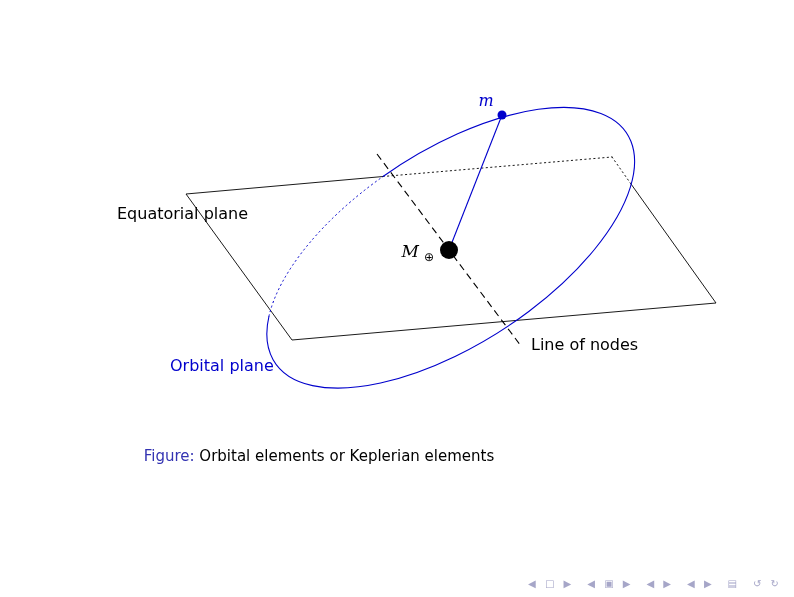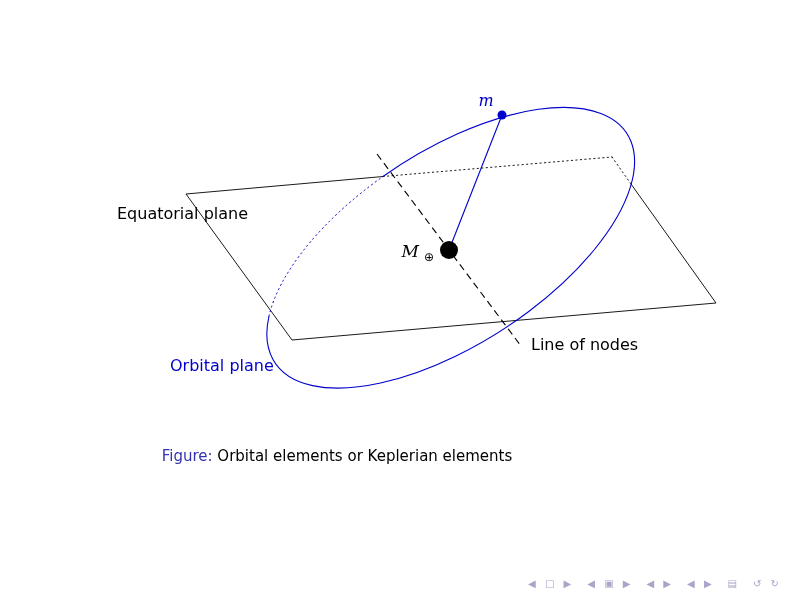--- a/index.html
+++ b/index.html
@@ -5,21 +5,21 @@
   html,body{margin:0;padding:0;}
   body{
     width:794px;height:597px;position:relative;overflow:hidden;
     background:#ffffff;
     font-family:"DejaVu Sans", sans-serif;
   }
   .slide{position:absolute;inset:0;}
   svg{position:absolute;top:0;left:0;}
   .caption{
     position:absolute;top:447px;left:0;width:638px;
-    text-align:center;font-size:15px;color:#000;padding-left:18px;
+    text-align:center;font-size:15px;color:#000;
   }
   .caption .fig-label{color:#3333b2;}
   .navbar{
     position:absolute;right:12px;bottom:8px;
     display:flex;gap:13px;
     font-size:10px;color:#a6a6c8;line-height:1;
     user-select:none;
   }
   .navbar span{letter-spacing:3px;cursor:pointer;}
 </style>

